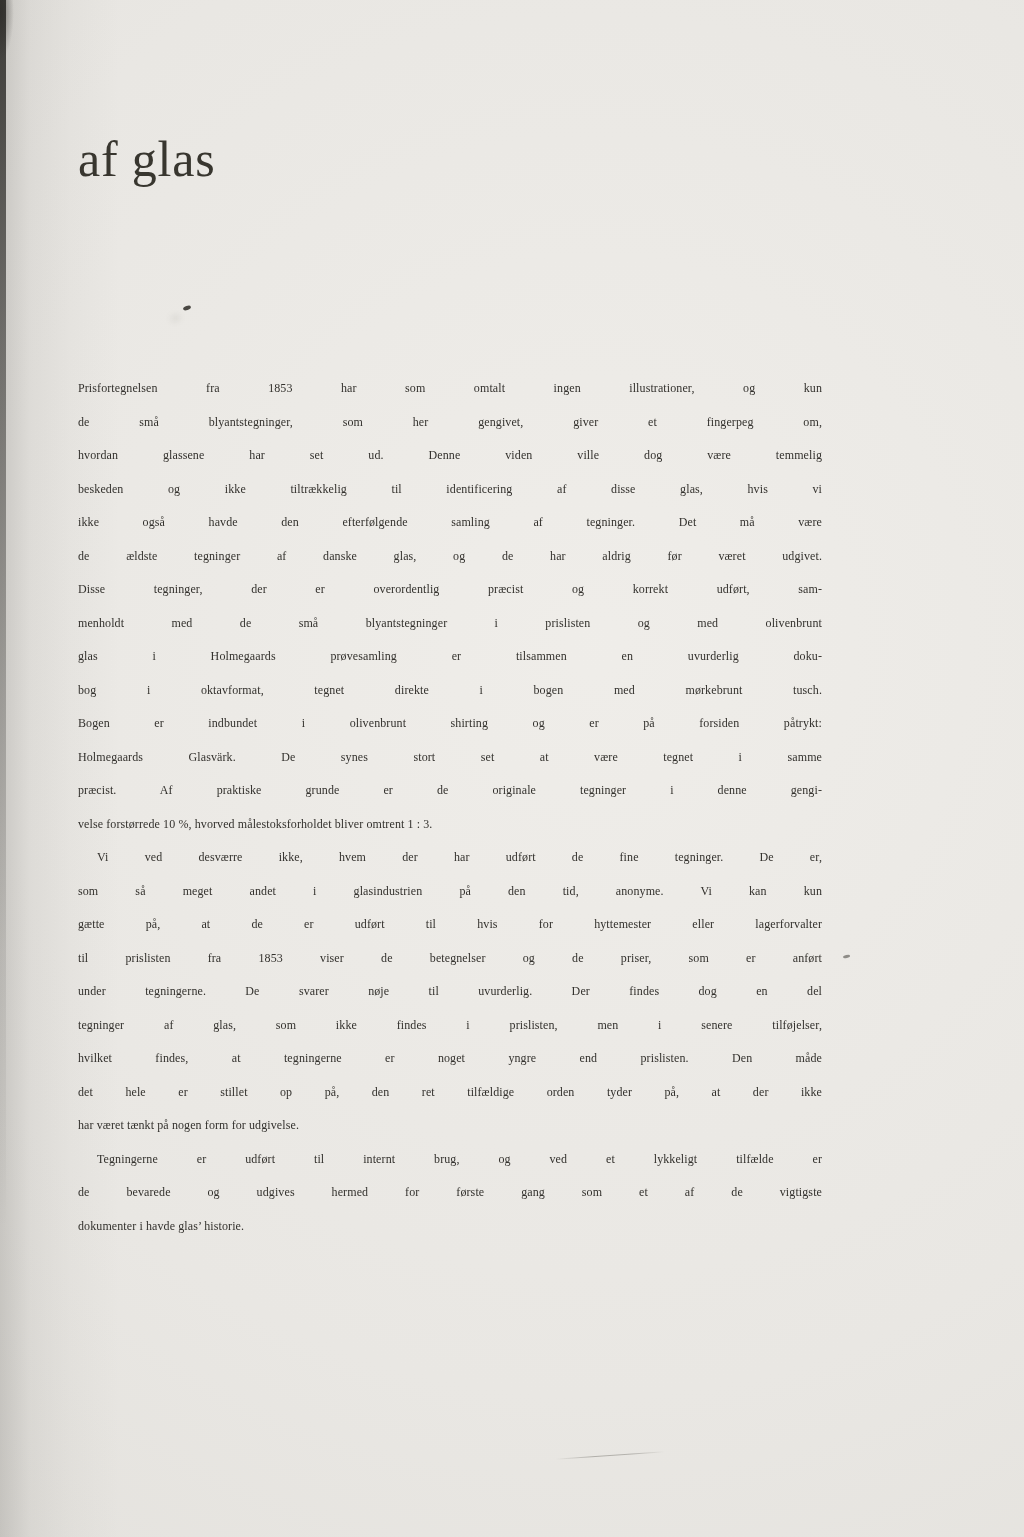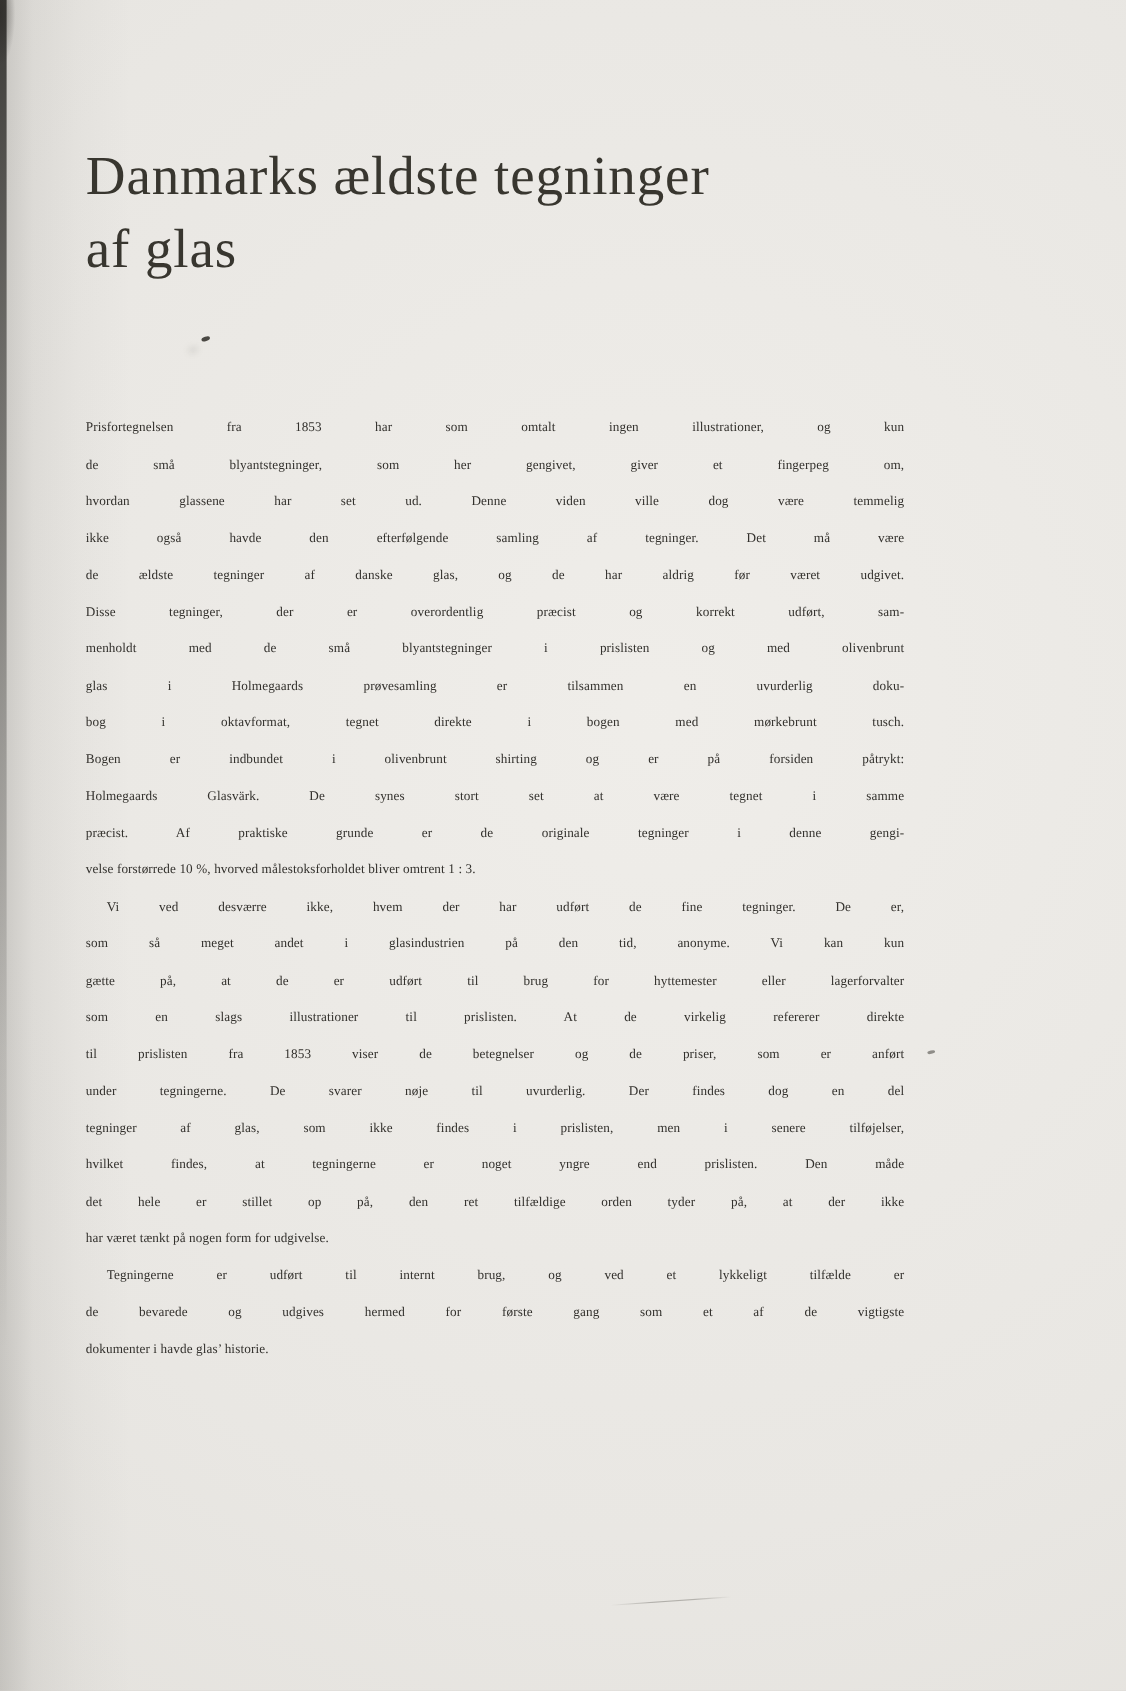--- a/index.html
+++ b/index.html
@@ -134,46 +134,45 @@
   }
 </style>
 </head>
 <body>
 
 <div class="scan-page" style="color: rgb(51, 49, 45);">
   <div class="gutter-edge"></div>
   <div class="gutter-smudge"></div>
 
   <h1 class="chapter-title">
-    <span class="title-line">Danmarks ældste tegninger</span>
     <span class="title-line">af glas</span>
   </h1>
 
   <div class="speck s1"></div>
   <div class="speck s2"></div>
   <div class="crease"></div>
 
   <div class="body-text">
       <div class="line">Prisfortegnelsen fra 1853 har som omtalt ingen illustrationer, og kun</div>
       <div class="line">de små blyantstegninger, som her gengivet, giver et fingerpeg om,</div>
       <div class="line">hvordan glassene har set ud. Denne viden ville dog være temmelig</div>
+      <div class="line">beskeden og ikke tiltrækkelig til identificering af disse glas, hvis vi</div>
       <div class="line">ikke også havde den efterfølgende samling af tegninger. Det må være</div>
       <div class="line">de ældste tegninger af danske glas, og de har aldrig før været udgivet.</div>
       <div class="line">Disse tegninger, der er overordentlig præcist og korrekt udført, sam-</div>
       <div class="line">menholdt med de små blyantstegninger i prislisten og med olivenbrunt</div>
       <div class="line">glas i Holmegaards prøvesamling er tilsammen en uvurderlig doku-</div>
       <div class="line">bog i oktavformat, tegnet direkte i bogen med mørkebrunt tusch.</div>
       <div class="line">Bogen er indbundet i olivenbrunt shirting og er på forsiden påtrykt:</div>
       <div class="line">Holmegaards Glasvärk. De synes stort set at være tegnet i samme</div>
       <div class="line">præcist. Af praktiske grunde er de originale tegninger i denne gengi-</div>
       <div class="line para-end">velse forstørrede 10 %, hvorved målestoksforholdet bliver omtrent 1 : 3.</div>
       <div class="line indent">Vi ved desværre ikke, hvem der har udført de fine tegninger. De er,</div>
       <div class="line">som så meget andet i glasindustrien på den tid, anonyme. Vi kan kun</div>
-      <div class="line">gætte på, at de er udført til brug for hyttemester eller lagerforvalter</div>
-      <div class="line">som en slags illustrationer til prislisten. At de virkelig refererer direkte</div>
+      <div class="line">gætte på, at de er udført til hvis for hyttemester eller lagerforvalter</div>
       <div class="line">til prislisten fra 1853 viser de betegnelser og de priser, som er anført</div>
       <div class="line">under tegningerne. De svarer nøje til uvurderlig. Der findes dog en del</div>
       <div class="line">tegninger af glas, som ikke findes i prislisten, men i senere tilføjelser,</div>
       <div class="line">hvilket findes, at tegningerne er noget yngre end prislisten. Den måde</div>
       <div class="line">det hele er stillet op på, den ret tilfældige orden tyder på, at der ikke</div>
       <div class="line para-end">har været tænkt på nogen form for udgivelse.</div>
       <div class="line indent">Tegningerne er udført til internt brug, og ved et lykkeligt tilfælde er</div>
       <div class="line">de bevarede og udgives hermed for første gang som et af de vigtigste</div>
       <div class="line para-end">dokumenter i havde glas’ historie.</div>
     </div>

